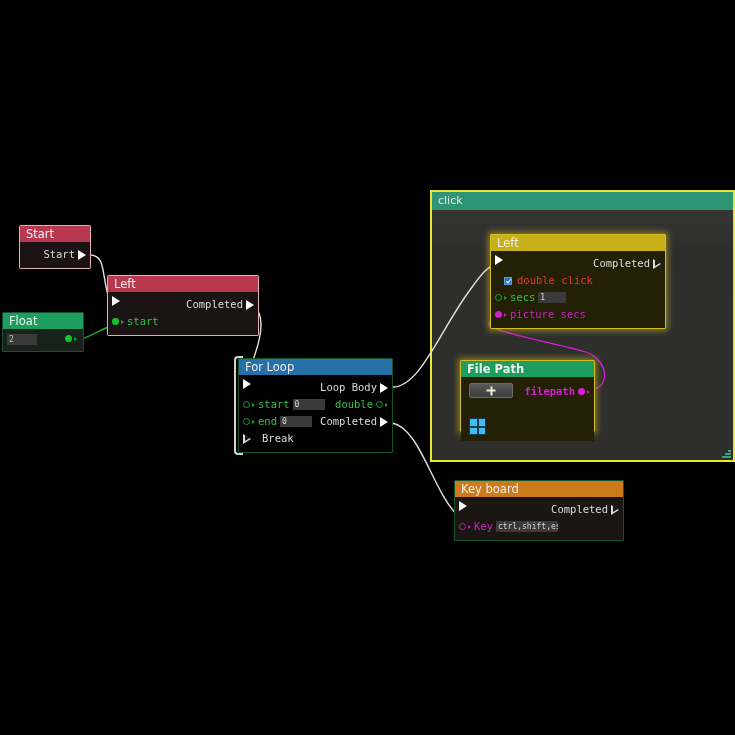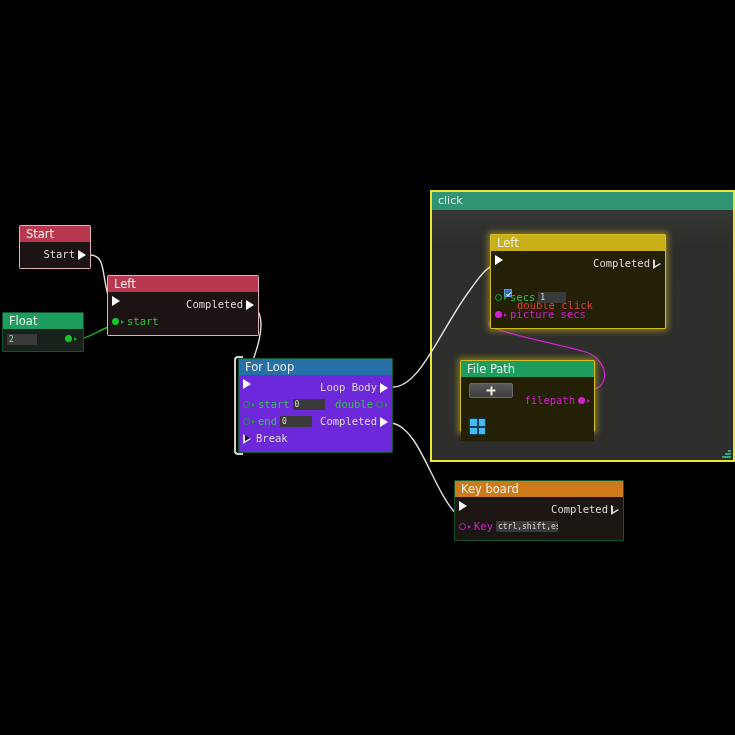--- a/index.html
+++ b/index.html
@@ -118,21 +118,21 @@
     position: absolute;
     right: 4px;
     top: 0;
     display: flex;
     align-items: center;
     gap: 3px;
   }
   .lbl { color: #dcdcdc; }
   .lbl.green { color: #34c24a; }
   .lbl.magenta { color: #d41fd4; }
-  .lbl.red { color: #e03a3a; margin-top: 25px; }
+  .lbl.red { color: #e03a3a; }
 
   
   .exec {
     width: 0; height: 0;
     border-top: 5px solid transparent;
     border-bottom: 5px solid transparent;
     border-left: 8px solid #ffffff;
     display: inline-block;
   }
   .exec.hollow {
@@ -220,21 +220,21 @@
   .hdr-red    { background: #b8394f; }
   .hdr-green  { background: #1e9e5e; }
   .hdr-blue   { background: #2670a8; }
   .hdr-yellow { background: #c9b019; }
   .hdr-orange { background: #cc7a1a; }
 
   .node.sel-red    { box-shadow: 0 0 0 1px #e0b0b8; }
 
   .node.theme-green  .node-body { background: #17231a; }
   .node.theme-red    .node-body { background: #1c1414; }
-  .node.theme-blue   .node-body { background: #6d28d9; }
+  .node.theme-blue   .node-body { background: #000000; }
   .node.theme-yellow .node-body { background: #242005; }
   .node.theme-orange .node-body { background: #1c1613; }
 
   .node.glow-yellow {
     box-shadow: 0 0 6px 2px rgba(210,190,40,0.55);
     border: 1px solid #d4bb1e;
   }
   .node.glow-none { border: 1px solid #14532d; }
 
   
@@ -409,21 +409,21 @@
           <span class="field" style="width:32px;">0</span>
         </div>
         <div class="right">
           <span class="lbl">Completed</span>
           <span class="exec"></span>
         </div>
       </div>
       <div class="row">
         <div class="left">
           <span class="exec hollow"></span>
-          <span class="lbl" style="margin-left:2px;">Break</span>
+          <span class="lbl" style="margin-left:8px;">Break</span>
         </div>
       </div>
     </div>
   </div>
 
   <div class="node theme-yellow glow-yellow" style="left:490px; top:234px; width:176px;">
     <div class="node-header hdr-yellow">Left</div>
     <div class="node-body">
       <div class="row">
         <div class="left">
@@ -451,30 +451,30 @@
       <div class="row">
         <div class="left">
           <span class="dot filled-magenta"></span>
           <span class="arr magenta"></span>
           <span class="lbl magenta">picture secs</span>
         </div>
       </div>
     </div>
   </div>
 
-  <div class="node theme-yellow glow-yellow" style="left:460px; top:360px; width:135px; height:72px;">
+  <div class="node theme-yellow glow-yellow" style="left:460px; top:360px; width:135px; height:72px;font-weight:bold;">
     <div class="node-header hdr-green">File Path</div>
     <div class="node-body" style="height:64px;">
       <div class="row" style="height:20px;">
         <div class="left" style="left:8px; top:2px;">
           <span class="browse-btn">
             <span class="plus"></span>
           </span>
         </div>
-        <div class="right" style="top:11px;">
+        <div class="right" style="top:2px;">
           <span class="lbl magenta">filepath</span>
           <span class="dot filled-magenta"></span>
           <span class="arr magenta"></span>
         </div>
       </div>
       <div class="thumb-strip">
         <span class="win-icon">
           <span></span>
             <span></span>
             <span></span>

